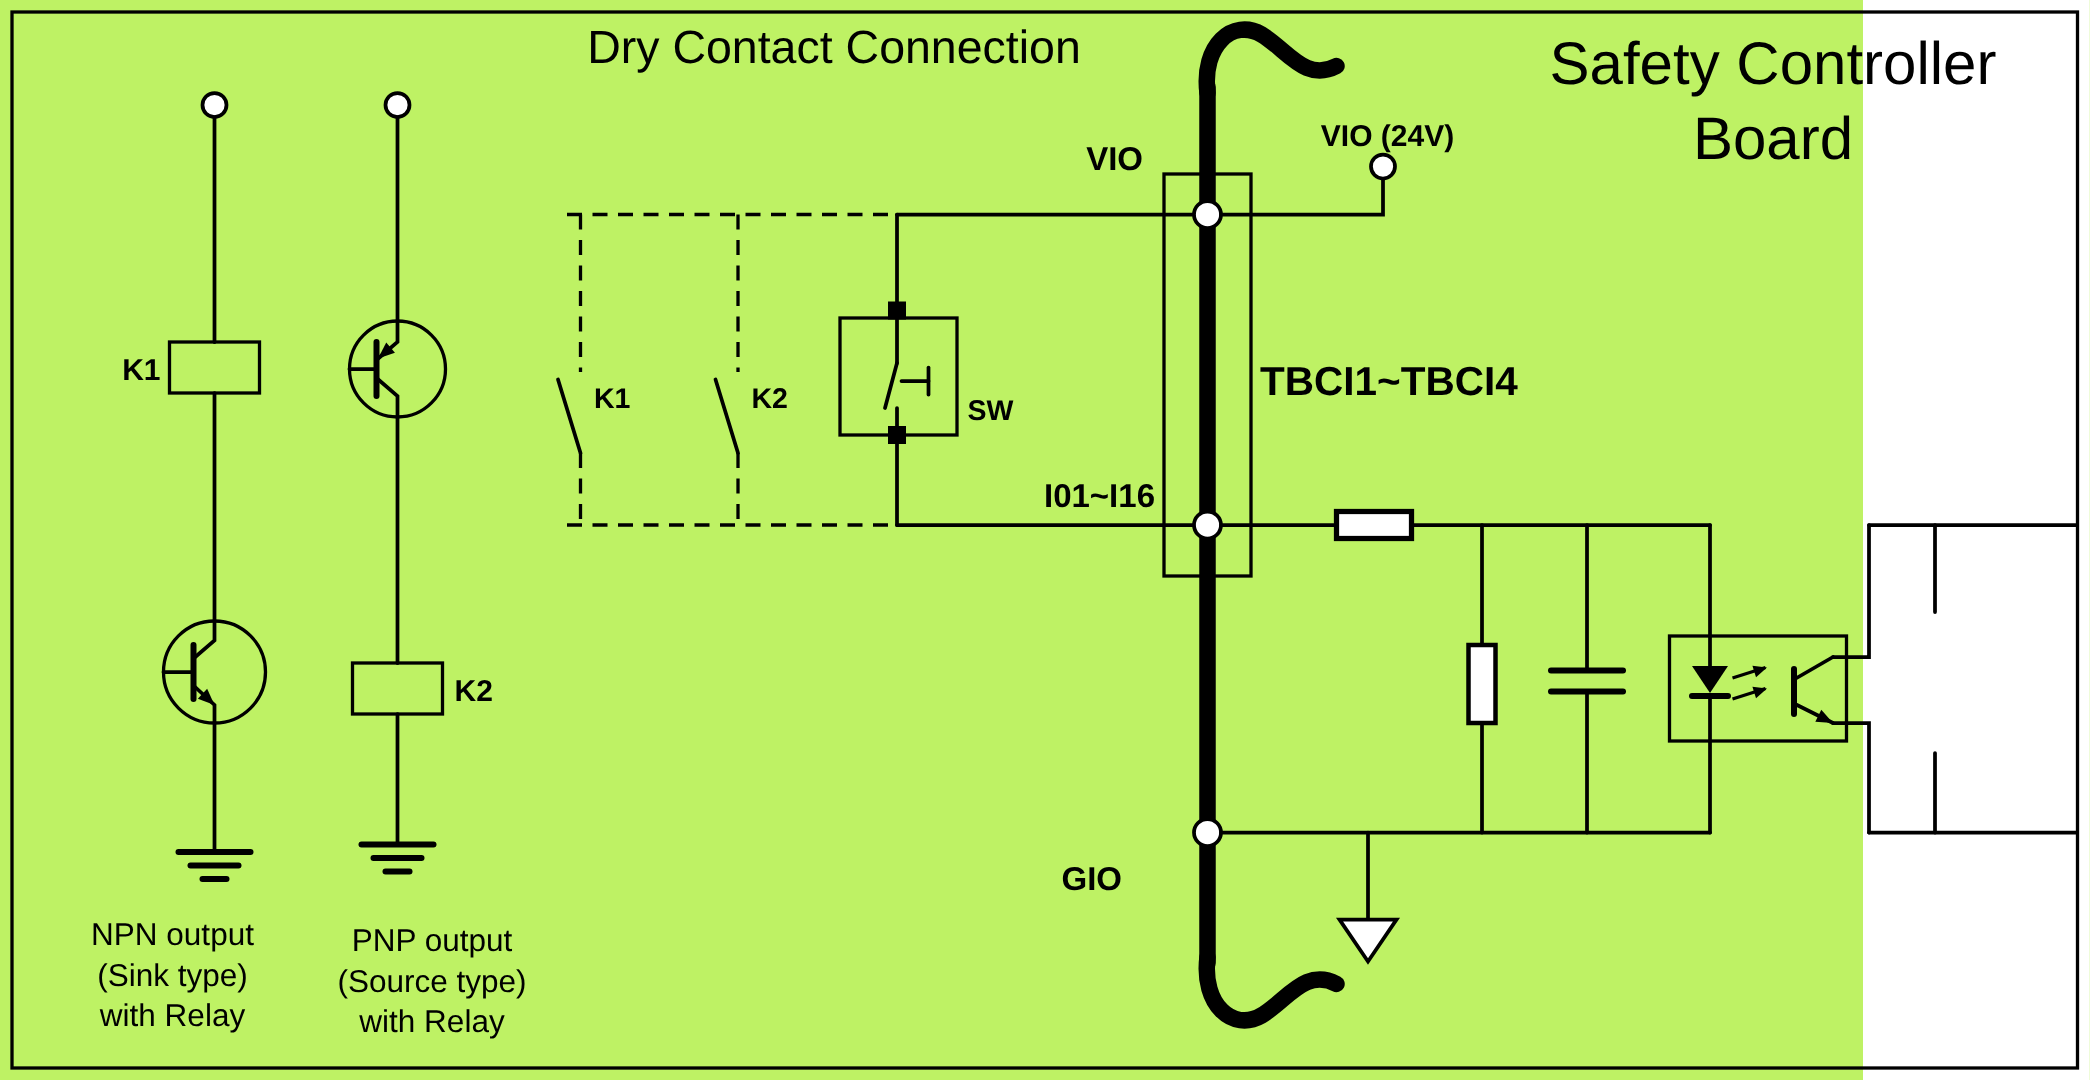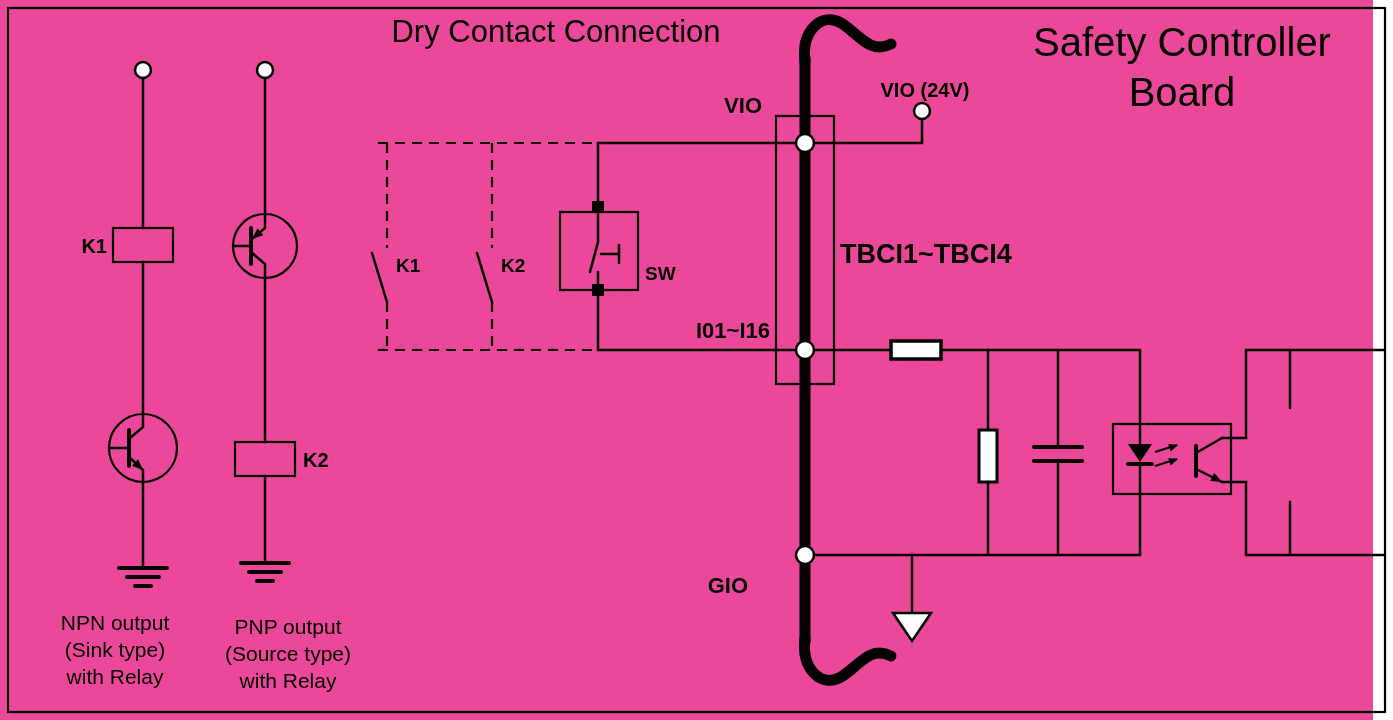--- a/index.html
+++ b/index.html
@@ -1,16 +1,16 @@
 <!DOCTYPE html>
 <html><head>
 <meta charset="utf-8">
 <style>
   html,body{margin:0;padding:0;background:#fff;}
-  .stage{width:1373px;height:720px;position:relative;background:#ec4899;}
+  .stage{width:1242px;height:720px;position:relative;background:#bef264;}
   svg{display:block;}
   text{font-family:"Liberation Sans", sans-serif;fill:#000;}
   .wire{stroke:#000;stroke-width:2.5;fill:none;stroke-linecap:round;}
   .wire-thin{stroke:#000;stroke-width:2.2;fill:none;}
   .dashed{stroke-dasharray:10 7;}
   .thick{stroke:#000;stroke-width:11;fill:none;stroke-linecap:round;}
   .comp{stroke:#000;stroke-width:3;fill:#fff;}
   .comp-thick{stroke:#000;stroke-width:3.5;fill:#fff;}
   .box{stroke:#000;stroke-width:2.2;fill:none;}
   .term{stroke:#000;stroke-width:2.5;fill:#fff;}

